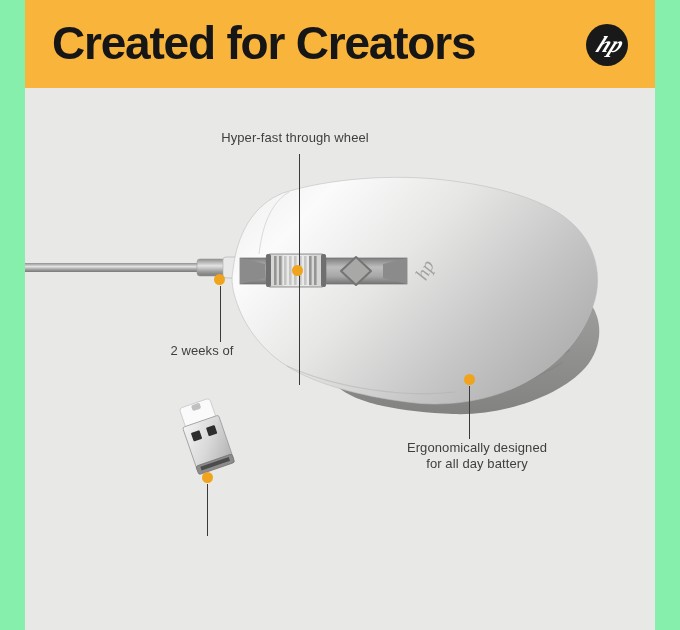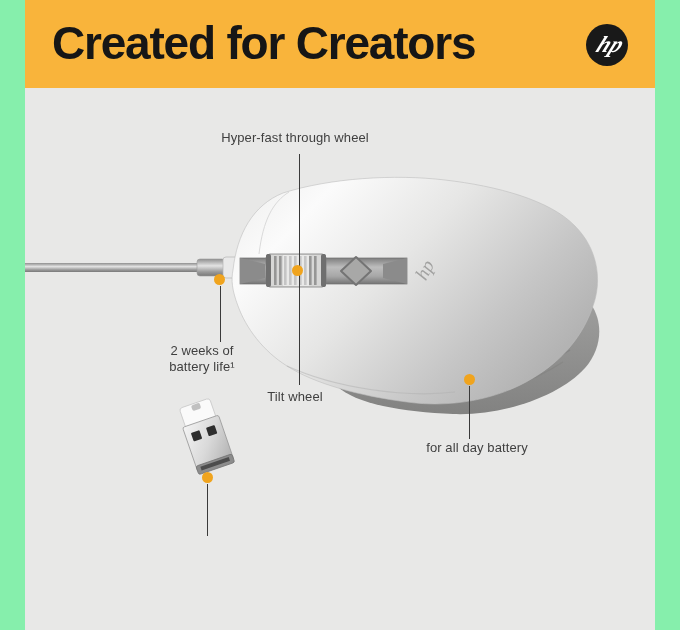--- a/index.html
+++ b/index.html
@@ -207,26 +207,23 @@
     <div class="callout-dot dot-battery"></div>
     <div class="callout-dot dot-ergo"></div>
     <div class="callout-dot dot-dongle"></div>
 
     <div class="callout-label label-scroll">
       <span>Hyper-fast through wheel</span>
     </div>
 
     <div class="callout-label label-battery">
       <span>2 weeks of</span>
-      <span>battery life¹</span>
     </div>
 
-    <div class="callout-label label-tilt">
-      <span>Tilt wheel</span>
-    </div>
 
     <div class="callout-label label-ergo">
+      <span>Ergonomically designed</span>
       <span>for all day battery</span>
     </div>
 
 
   </section>
 </div>
 
 </body></html>

